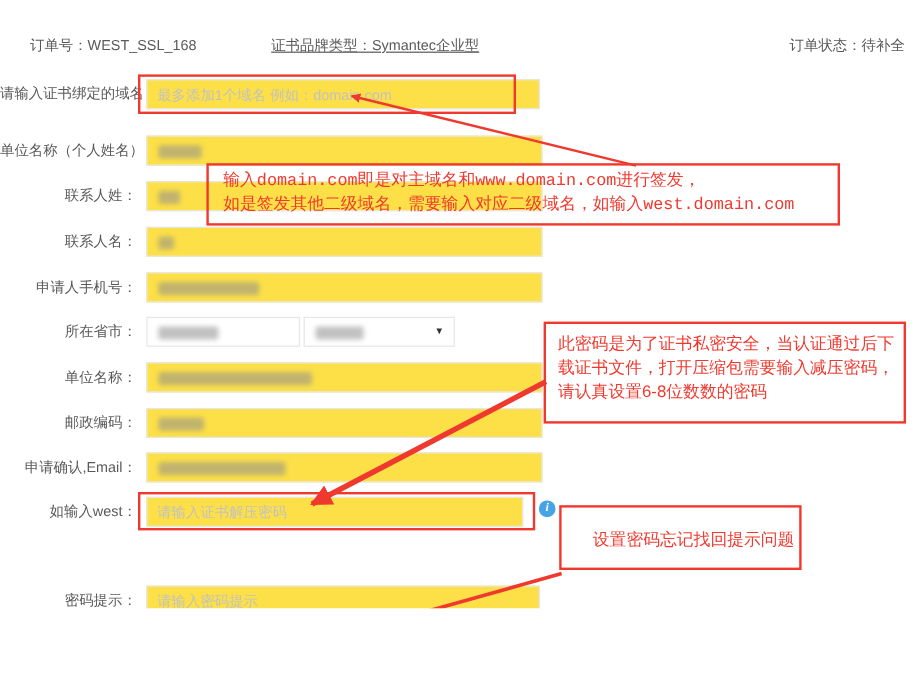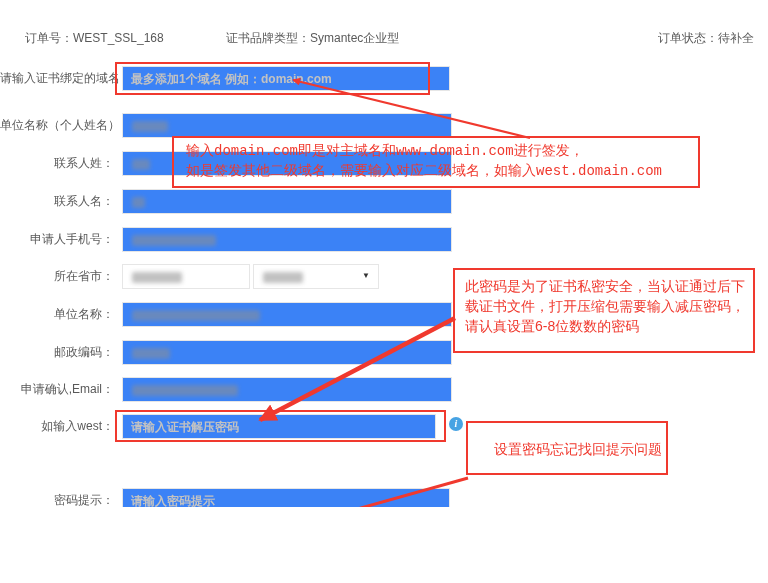--- a/index.html
+++ b/index.html
@@ -10,27 +10,27 @@
     --label:#595959;
     --ph:#c2c2c2;
   }
   html,body{margin:0;padding:0;}
   body{font-family:"Liberation Sans","DejaVu Sans",sans-serif;background:#fff;}
   .page{position:relative;width:768px;height:507px;background:#fff;overflow:hidden;}
 
   
   .hdr{position:absolute;top:30px;font-size:12px;color:var(--label);white-space:nowrap;}
   .hdr.h1{left:25px;}
-  .hdr.h2{left:226px;}
+  .hdr.h2{left:226px;text-decoration:underline;}
   .hdr.h3{left:658px;}
 
   
   .row{position:absolute;left:0;width:768px;height:25px;}
   .lbl{position:absolute;left:0;top:0;width:114px;text-align:right;font-size:12px;color:var(--label);line-height:25px;white-space:nowrap;}
-  .ibox{position:absolute;left:122px;top:0;width:328px;height:23px;border:1px solid var(--border);background:#3b82f6;box-sizing:content-box;font-weight:bold;}
+  .ibox{position:absolute;left:122px;top:0;width:328px;height:23px;border:1px solid var(--border);background:#fde047;box-sizing:content-box;}
   input.ibox{padding:0 0 0 8px;font-size:12px;color:#333;outline:none;width:320px;height:23px;}
   input.ibox::placeholder{color:var(--ph);opacity:1;}
   .sel{position:absolute;top:0;height:23px;border:1px solid var(--border);background:#fff;}
   .caret{position:absolute;right:8px;top:7px;font-size:8px;color:#333;line-height:1;}
   .blur{display:inline-block;height:11px;background:#8f8f8f;filter:blur(2px);opacity:.55;border-radius:2px;margin:7px 0 0 9px;vertical-align:top;}
 
   
   .hl{position:absolute;border:2px solid var(--red);background:transparent;z-index:5;pointer-events:none;}
   .hl1{left:115px;top:62px;width:311px;height:29px;}
   .hl2{left:115px;top:410px;width:327px;height:28px;}

